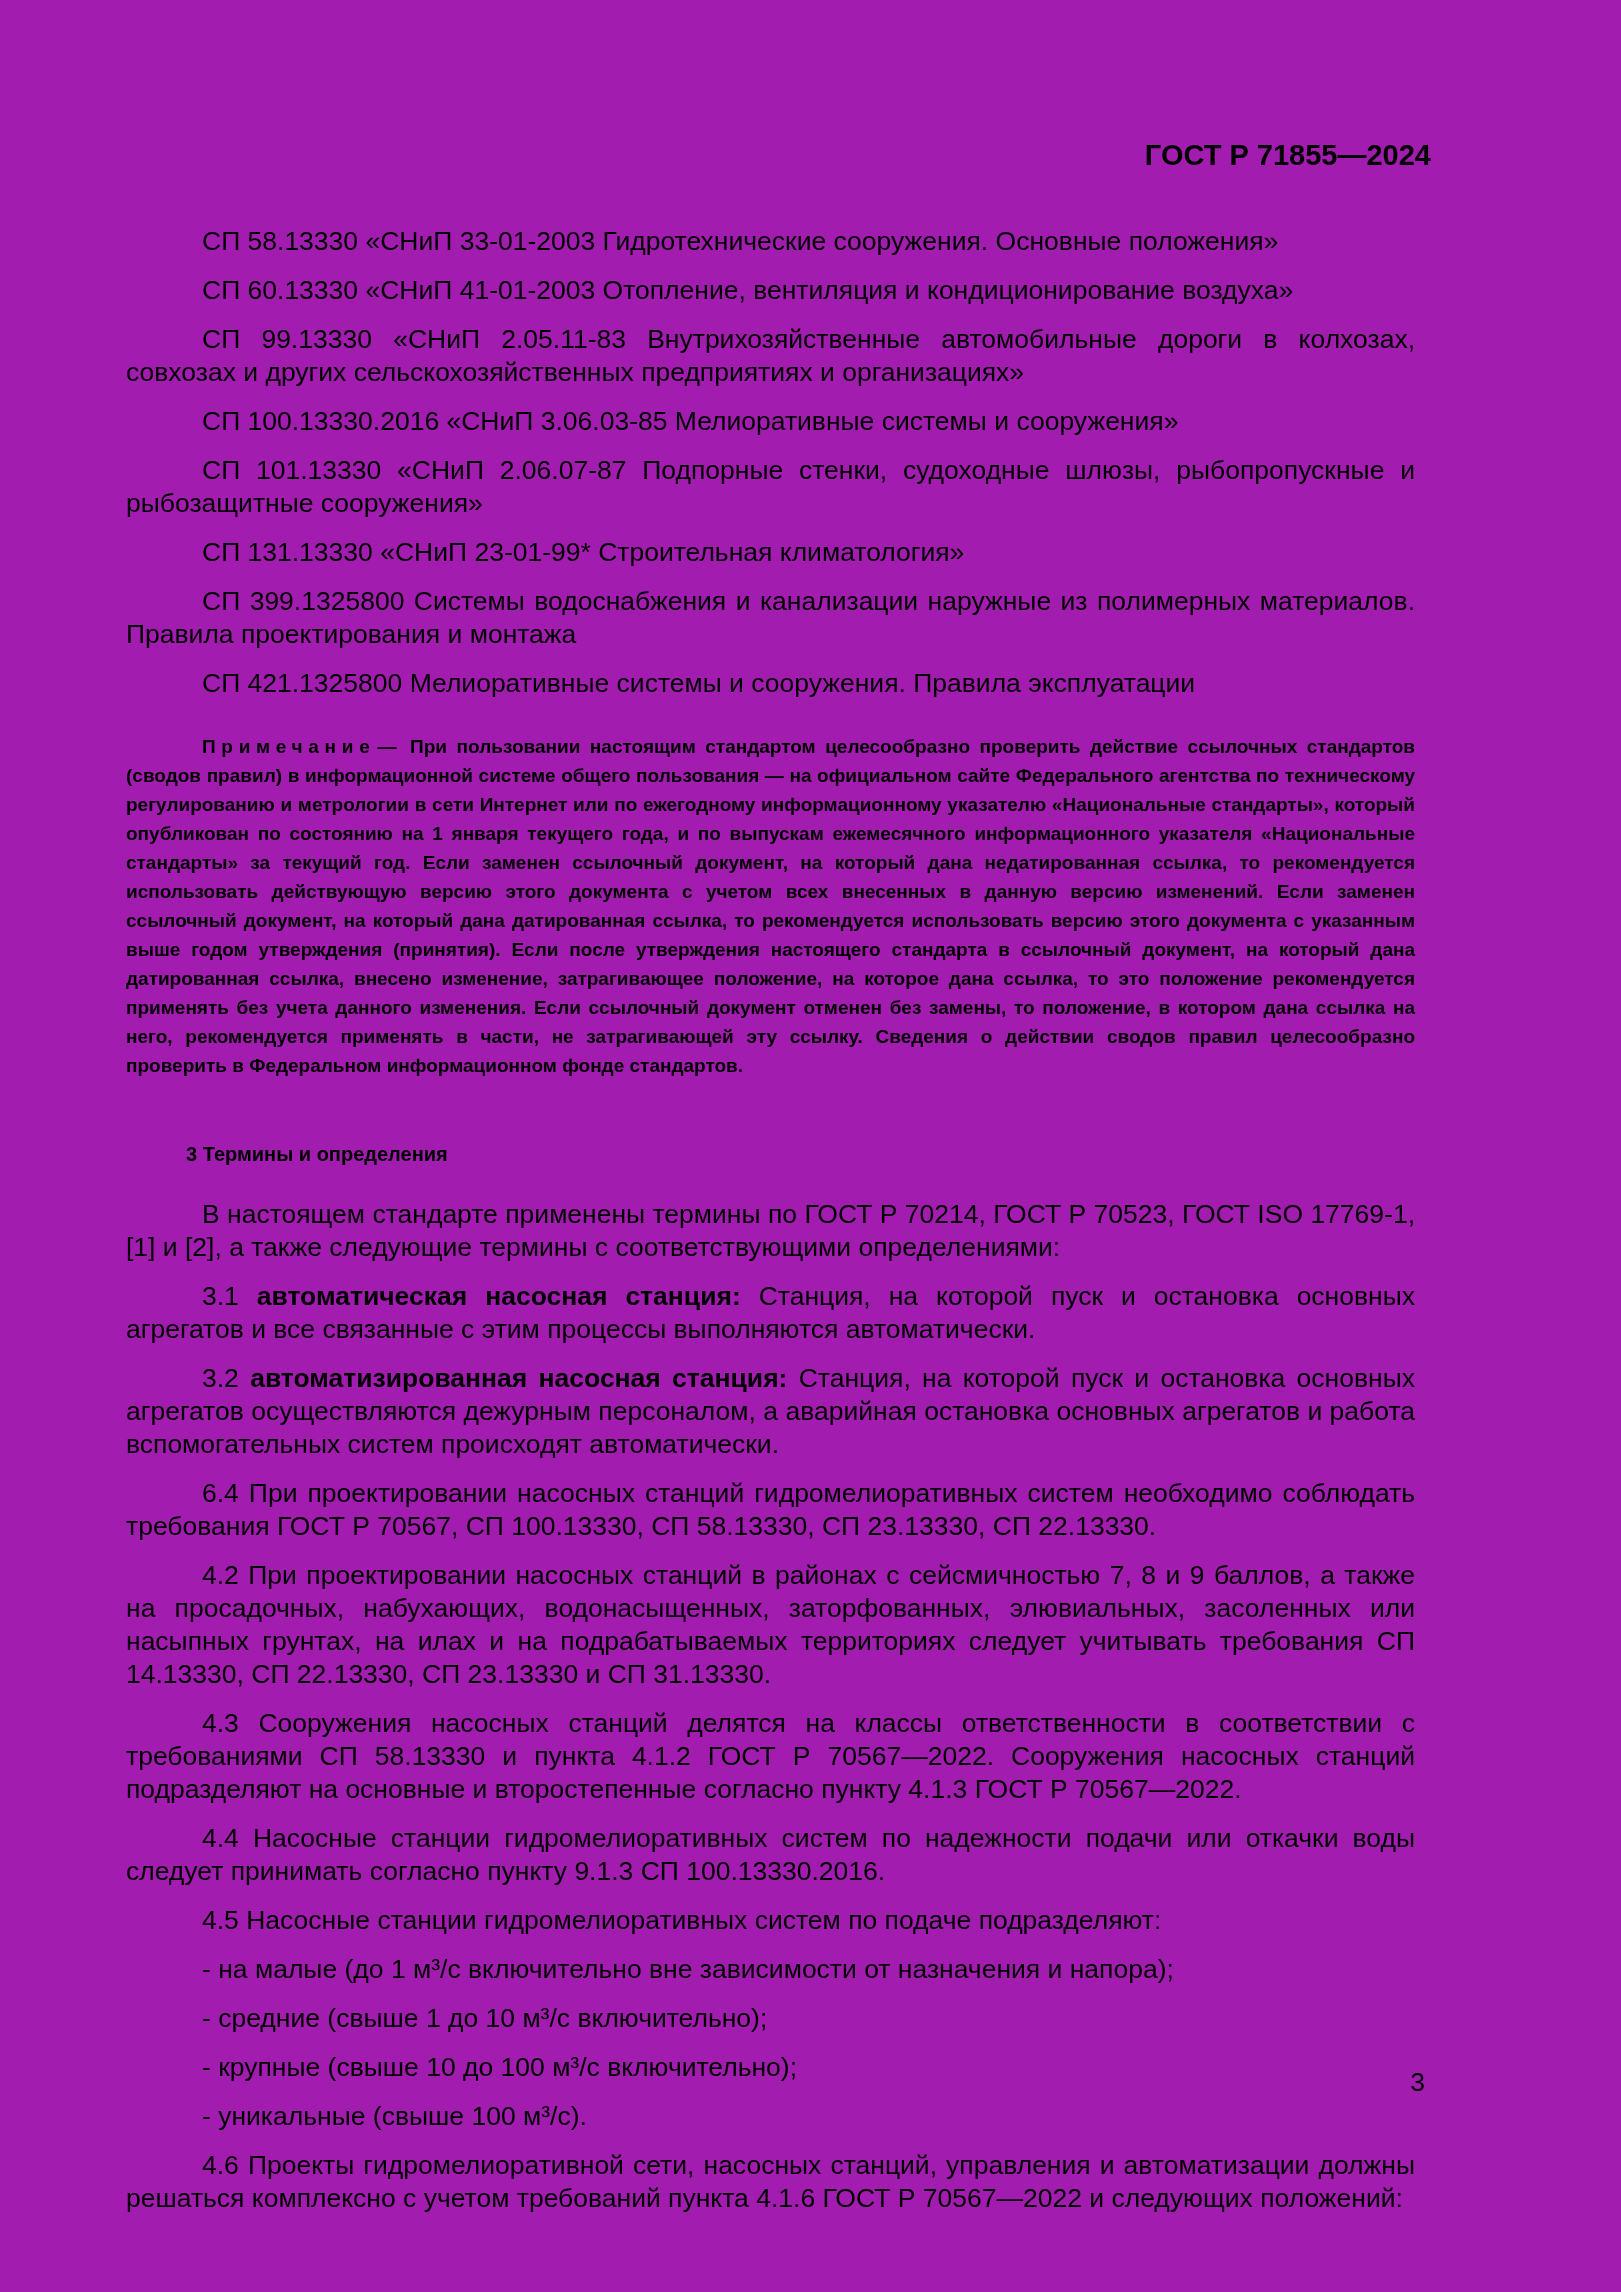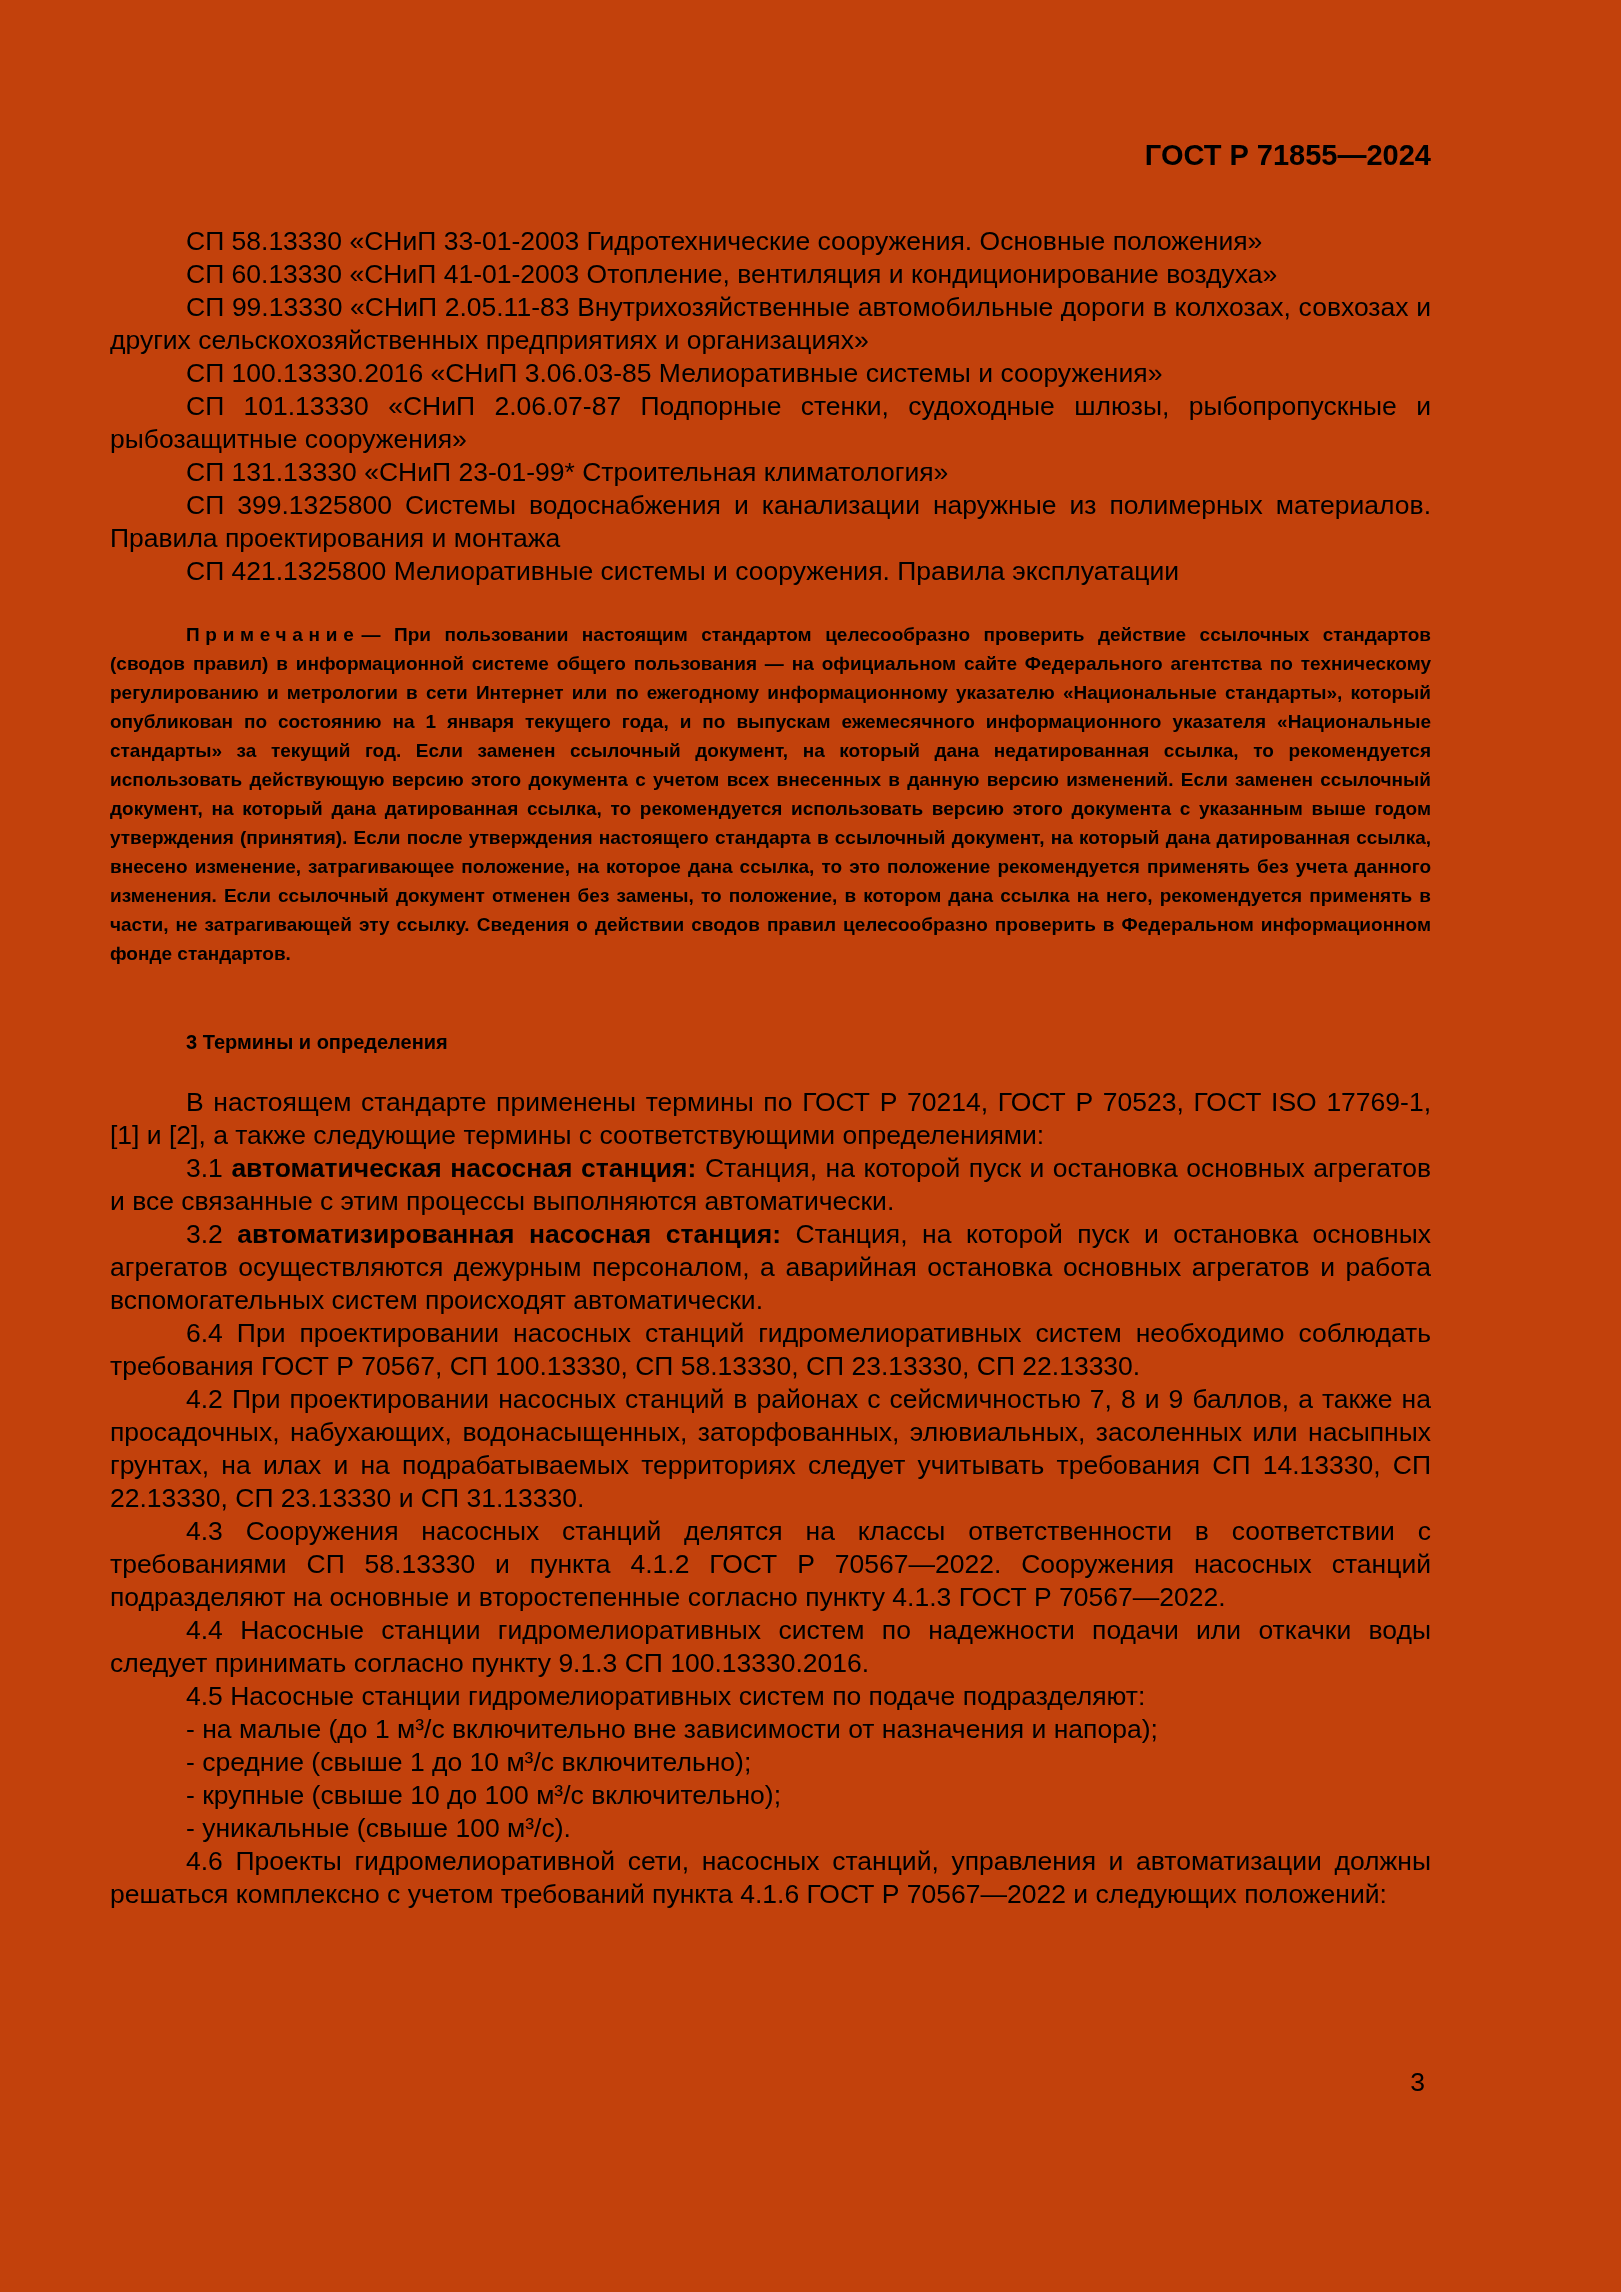--- a/index.html
+++ b/index.html
@@ -4,34 +4,34 @@
 <style>
   html, body {
     margin: 0;
     padding: 0;
     background: #ffffff;
   }
   .page {
     position: relative;
     width: 1621px;
     height: 2293px;
-    background: #c2410c;
+    background: #a21caf;
     color: #000000;
     font-family: "Liberation Sans", sans-serif;
     box-sizing: border-box;
     padding: 137px 190px 0 110px;
     overflow: hidden;
   }
   .doc-header {
     text-align: right;
     font-weight: bold;
     font-size: 29px;
     line-height: 37px;
   }
-  p { margin: 0; }
+  p { margin: 16px; }
   .body-text {
     font-size: 26.5px;
     line-height: 33px;
     text-align: justify;
   }
   .indent { text-indent: 76px; }
   .refs { margin-top: 51px; }
   .note {
     margin-top: 32px;
     font-size: 19px;

